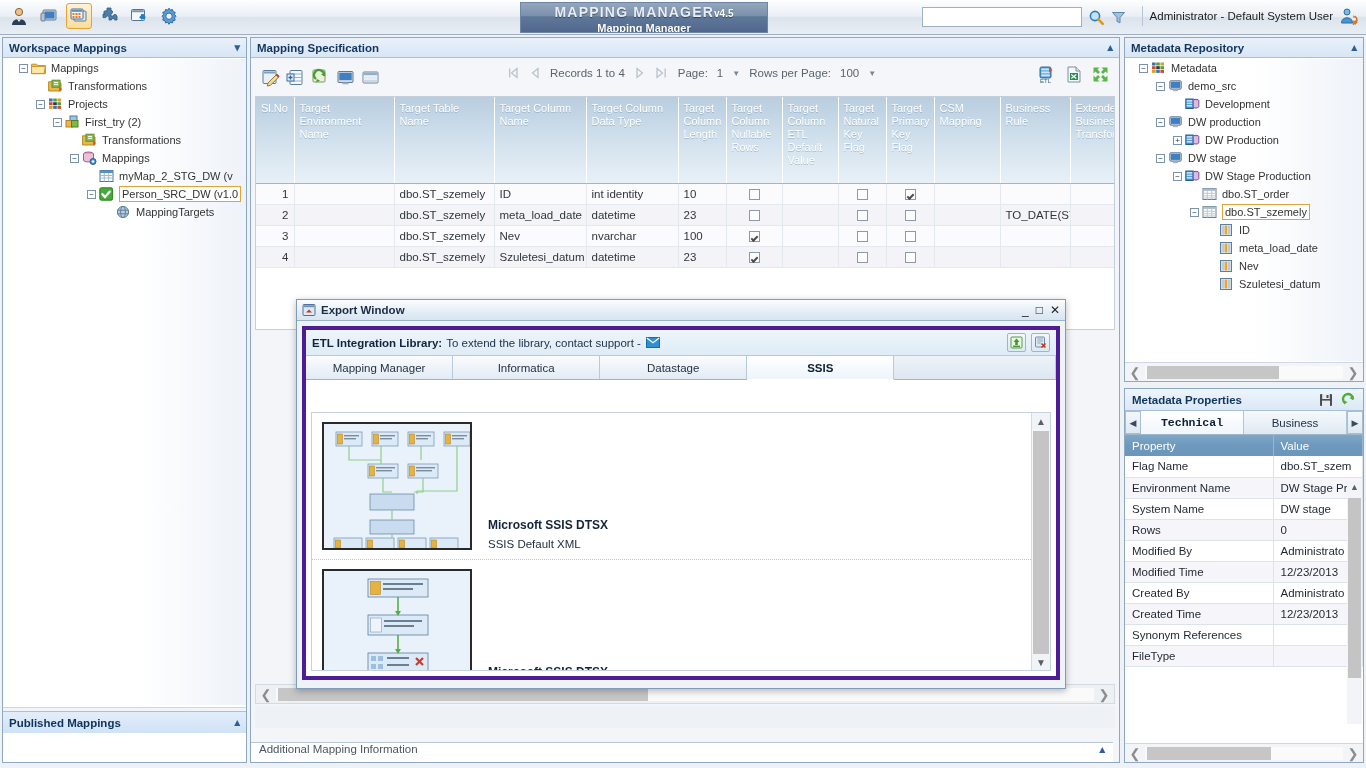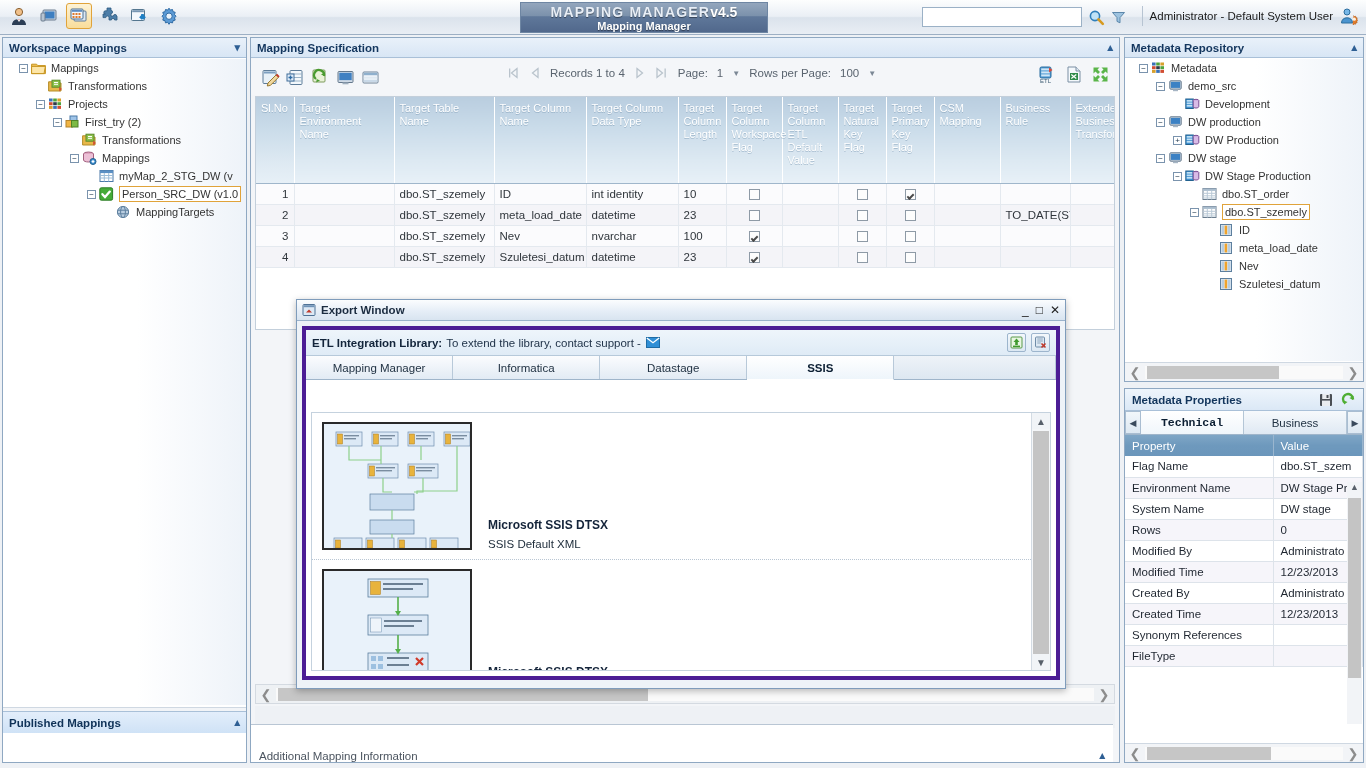--- a/index.html
+++ b/index.html
@@ -29,21 +29,21 @@
 
   .brand {
     position:absolute; left:520px; top:2px; width:248px; height:31px;
     background: linear-gradient(to bottom,#8a9db5 0%, #6d84a1 45%, #5d7characters 46%, #5f7characters 100%);
     background: linear-gradient(to bottom,#93a6bd 0%, #7b91ab 45%, #5f789a 47%, #51688c 100%);
     border:1px solid #6e86a3;
     text-align:center; color:#fff; overflow:hidden;
   }
   .brand-1 { font-size:14px; font-weight:bold; letter-spacing:1.2px; color:#e8eef6; line-height:16px; padding-top:1px;
              text-shadow:0 1px 1px rgba(0,0,0,.45); }
-  .brand-1 .ver { font-size:14px; letter-spacing:0; color:#fff; }
+  .brand-1 .ver { font-size:10px; letter-spacing:0; color:#fff; }
   .brand-2 { font-size:11px; font-weight:bold; color:#ffffff; line-height:13px; text-shadow:0 1px 1px rgba(0,0,0,.45); }
 
   .search-wrap { position:absolute; right:240px; top:7px; display:flex; align-items:center; gap:6px; }
   .search-input {
     width:160px; height:20px; border:1px solid #9bb1c6; background:#fff;
     font-family:"Liberation Sans",sans-serif; font-size:11px; padding:1px 4px; outline:none;
   }
   .user-area { position:absolute; right:8px; top:6px; display:flex; align-items:center; gap:7px; }
   .user-area .sep { width:1px; height:20px; background:#b7c4d2; }
   .user-name { font-size:11.5px; color:#1b1b1b; }
@@ -138,23 +138,23 @@
     transform:rotate(-45deg); transform-origin:center;
   }
   .cbcell { text-align:center; }
 
   .ctr-hscroll {
     position:absolute; left:4px; right:4px; bottom:58px; height:20px;
     background:#eef1f4; border:1px solid #d4dae1; display:flex; align-items:center;
   }
   .ctr-gap { position:absolute; left:4px; right:4px; bottom:34px; height:22px; background:#eef1f5; }
   .addinfo {
-    position:absolute; left:0; right:6px; bottom:0; height:38px;
+    position:absolute; left:0; right:6px; bottom:0; height:20px;
     background:#fff; border-top:1px solid #b9c6d4;
-    display:flex; align-items:flex-end; justify-content:space-between; padding:0 8px;
+    display:flex; align-items:flex-start; justify-content:space-between; padding:0 8px;
     font-size:11.5px; color:#4c5560;
   }
 
   
   .dialog {
     position:absolute; left:296px; top:299px; width:770px; height:390px;
     background:#eef3f8; border:1px solid #7f9cbb;
     box-shadow:0 2px 7px rgba(0,0,0,.28);
   }
   .dlg-title {
@@ -610,21 +610,21 @@
             <col style="width:60px">
         </colgroup>
         <thead>
             <tr id="grid-head">
               <th>Sl.No</th>
               <th>Target Environment Name</th>
               <th>Target Table Name</th>
               <th>Target Column Name</th>
               <th>Target Column Data Type</th>
               <th>Target Column Length</th>
-              <th>Target Column Workspace Flag</th>
+              <th>Target Column Nullable Rows</th>
               <th>Target Column ETL Default Value</th>
               <th>Target Natural Key Flag</th>
               <th>Target Primary Key Flag</th>
               <th>CSM Mapping</th>
               <th>Business Rule</th>
               <th>Extended Business Transform</th>
             </tr>
           </thead>
         <tbody id="grid-body">
             <tr class="r-odd">

